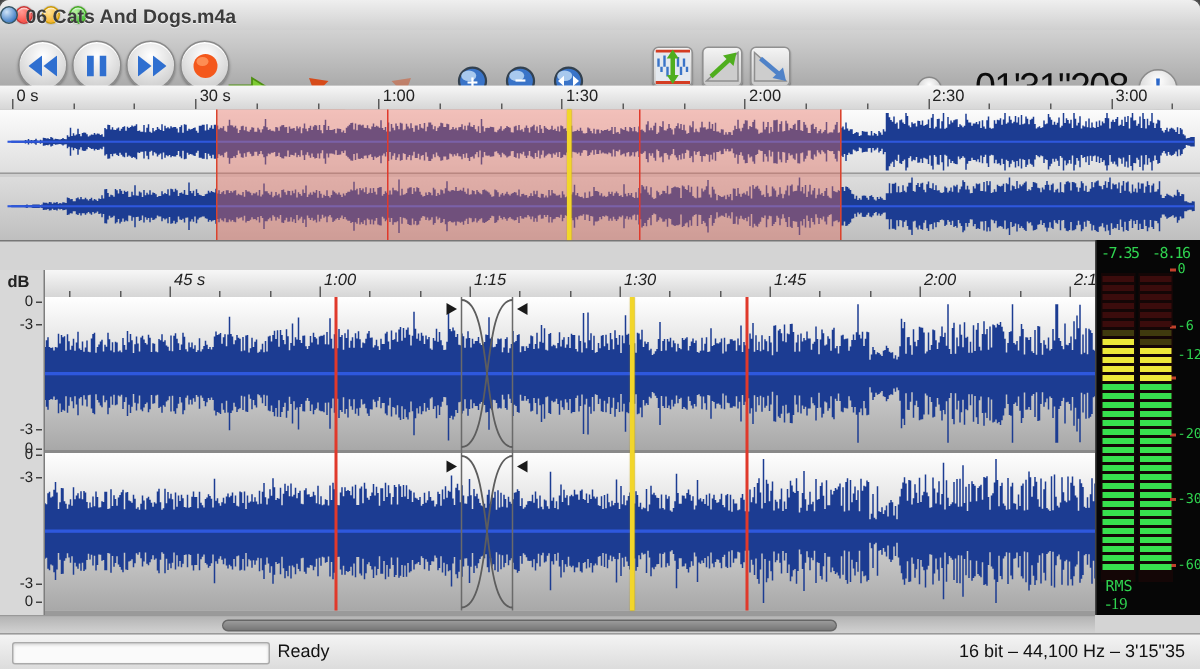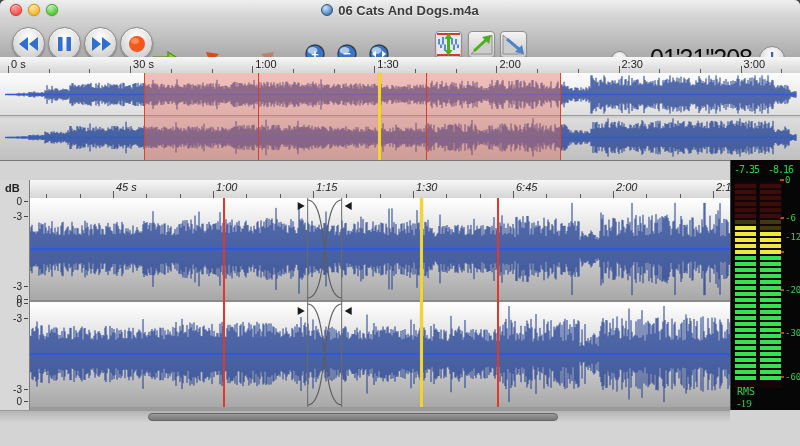--- a/index.html
+++ b/index.html
@@ -5,21 +5,21 @@
   html,body{margin:0;padding:0;background:#444;}
   #window{position:relative;width:800px;height:446px;font-family:"Liberation Sans",sans-serif;
     background:#d4d4d4;overflow:hidden;border-radius:6px 6px 0 0;box-shadow:0 0 0 1px #555;}
   
   #titlebar{position:absolute;left:0;top:0;width:800px;height:20px;
     background:linear-gradient(#efefef,#cfcfcf);border-bottom:1px solid #a9a9a9;}
   .tl{position:absolute;top:4px;width:12px;height:12px;border-radius:50%;box-shadow:inset 0 1px 1px rgba(255,255,255,.7),0 0 1px rgba(0,0,0,.5);}
   #tl-close{left:10px;background:radial-gradient(circle at 35% 30%,#ff9a93,#f8534b 70%);border:1px solid #c33;box-sizing:border-box;}
   #tl-min{left:28px;background:radial-gradient(circle at 35% 30%,#ffe39a,#f8b62e 70%);border:1px solid #c90;box-sizing:border-box;}
   #tl-zoom{left:46px;background:radial-gradient(circle at 35% 30%,#b8f0a0,#4fc83d 70%);border:1px solid #4a2;box-sizing:border-box;}
-  #title{position:absolute;left:0;top:0;width:100%;height:20px;display:flex;align-items:center;justify-content:center;
+  #title{position:absolute;left:0;top:0;width:100%;height:20px;display:flex;align-items:center;
     font-size:13px;font-weight:bold;color:#3c3c3c;text-shadow:0 1px 0 rgba(255,255,255,.7);}
   #proxy-icon{display:inline-block;width:12px;height:12px;border-radius:50%;margin-right:5px;
     background:radial-gradient(circle at 35% 30%,#cfe4f8,#3f7cc4 75%);border:1px solid #356;box-sizing:border-box;}
   
   #toolbar{position:absolute;left:0;top:20px;width:800px;height:37px;
     background:linear-gradient(#d2d2d2,#ababab);border-bottom:1px solid #6e6e6e;}
   .tbtn{position:absolute;top:7px;width:33px;height:33px;border-radius:50%;
     background:radial-gradient(circle at 50% 30%,#ffffff,#d2d2d2 75%);
     border:1px solid #8a8a8a;box-sizing:border-box;box-shadow:0 1px 2px rgba(0,0,0,.35),inset 0 1px 0 #fff;
     display:flex;align-items:center;justify-content:center;}
@@ -266,21 +266,21 @@
       <div class="tick" style="left: 516.335px;"></div>
       <div class="tick" style="left: 549.669px;"></div>
       <div class="tick major" style="left: 583.003px;"></div>
       <div class="tick" style="left: 616.336px;"></div>
       <div class="tick" style="left: 649.669px;"></div>
       <div class="tick major" style="left: 683.003px;"></div>
       <div class="rlabel" style="left: 86px;">45 s</div>
       <div class="rlabel" style="left: 186px;">1:00</div>
       <div class="rlabel" style="left: 286.001px;">1:15</div>
       <div class="rlabel" style="left: 386.001px;">1:30</div>
-      <div class="rlabel" style="left: 486.002px;">6:45</div>
+      <div class="rlabel" style="left: 486.002px;">1:45</div>
       <div class="rlabel" style="left: 586.003px;">2:00</div>
       <div class="rlabel" style="left: 686.003px;">2:15</div>
     </div>
 
   <div id="db-gutter">
     <div id="db-title">dB</div>
   <div class="db-label" style="top: 16px;">0</div>
       <div class="db-tick" style="top: 21px;"></div>
       <div class="db-label" style="top: 31px;">-3</div>
       <div class="db-tick" style="top: 36px;"></div>
@@ -410,14 +410,19 @@
       <div class="mseg" style="left: 29px; top: 198px; width: 21px; background: rgb(55, 224, 78);"></div>
       <div class="mseg" style="left: 29px; top: 204px; width: 21px; background: rgb(55, 224, 78);"></div>
       <div class="mseg" style="left: 29px; top: 210px; width: 21px; background: rgb(55, 224, 78);"></div>
       <div class="mseg" style="left: 29px; top: 216px; width: 21px; background: rgb(55, 224, 78);"></div>
     </div>
 
   <div id="hscroll">
     <div id="hthumb" style="left: 148px; width: 410px;"></div>
   </div>
 
+  <div id="statusbar">
+    <div id="progress-field"></div>
+    <div id="status-msg">Ready</div>
+    <div id="status-format">16 bit – 44,100 Hz – 3'15"35</div>
+  </div>
 
 </div>
 
 </body></html>

